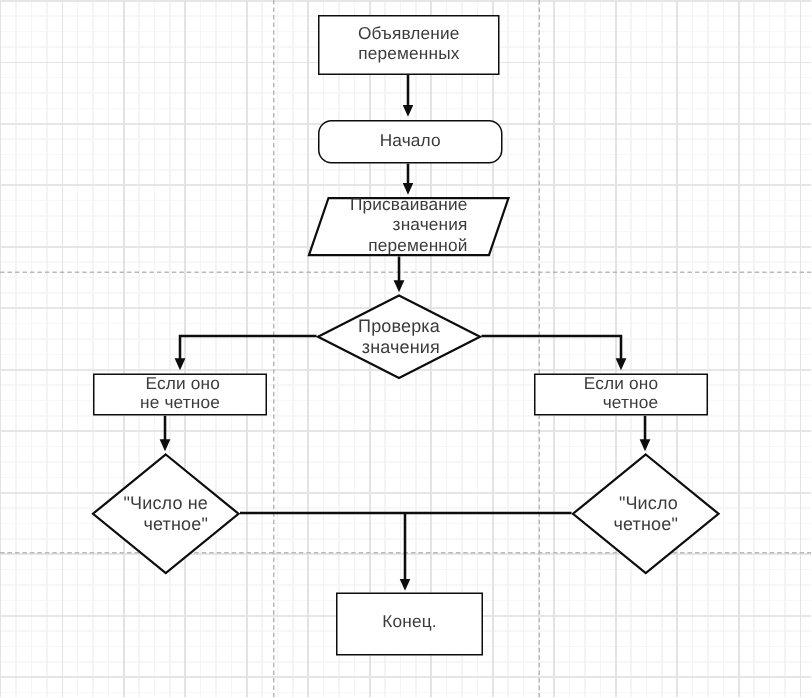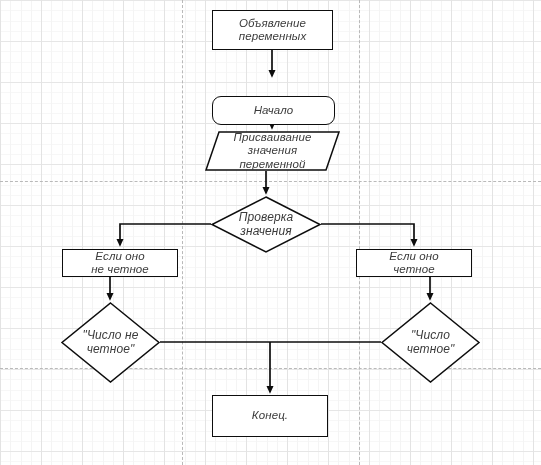--- a/index.html
+++ b/index.html
@@ -34,23 +34,22 @@
   .pb-h{position:absolute;left:0;right:0;height:0;border-top:1px dashed #b9b9b9;}
 
   
   .layer{position:absolute;inset:0;}
   .node{position:absolute;box-sizing:border-box;}
   .node .lbl{
     position:absolute; inset:0;
     display:flex; flex-direction:column;
     align-items:center; justify-content:center;
     color:#3b3b3b; font-size:11.5px; line-height:13.5px;
-    text-align:center; white-space:pre-line;
+    text-align:right; white-space:pre-line;
     letter-spacing:.1px;
-    font-style:italic;
   }
   .rect{background:#ffffff;border:1.6px solid #0d0d0d;}
   .rounded{background:#ffffff;border:1.6px solid #0d0d0d;border-radius:9px;}
   .para svg, .diam svg{position:absolute;left:0;top:0;overflow:visible;}
   .para .lbl, .diam .lbl{z-index:2;}
   .para .lbl{font-size:11.5px;}
   .diam .lbl{font-size:12px;}
   .conn{position:absolute;left:0;top:0;width:541px;height:465px;overflow:visible;}
 </style>
 </head>
@@ -88,21 +87,21 @@
     </g>
   </svg>
 
   <div class="layer">
 
     <div class="node rect" style="left:212px;top:10px;width:121px;height:40px;">
       <div class="lbl">Объявление
 переменных</div>
     </div>
 
-    <div class="node rounded" style="left:212px;top:96px;width:123px;height:29px;">
+    <div class="node rounded" style="left:212px;top:80px;width:123px;height:29px;">
       <div class="lbl">Начало</div>
     </div>
 
     <div class="node para" style="left:205px;top:131px;width:135px;height:40px;">
       <svg width="135" height="40" viewBox="0 0 135 40">
         <polygon points="14,1 134,1 121,39 1,39" fill="#ffffff" stroke="#0d0d0d" stroke-width="1.5"></polygon>
       </svg>
       <div class="lbl">Присваивание
 значения
 переменной</div>
@@ -135,18 +134,18 @@
     </div>
 
     <div class="node diam" style="left:381px;top:302px;width:99px;height:81px;">
       <svg width="99" height="81" viewBox="0 0 99 81">
         <polygon points="49.5,1 98,40.5 49.5,80 1,40.5" fill="#ffffff" stroke="#0d0d0d" stroke-width="1.5"></polygon>
       </svg>
       <div class="lbl">"Число
 четное"</div>
     </div>
 
-    <div class="node rect" style="left:212px;top:395px;width:116px;height:42px;">
+    <div class="node rect" style="left:224px;top:395px;width:98px;height:42px;">
       <div class="lbl">Конец.</div>
     </div>
 
   </div>
 </div>
 
 </body></html>

